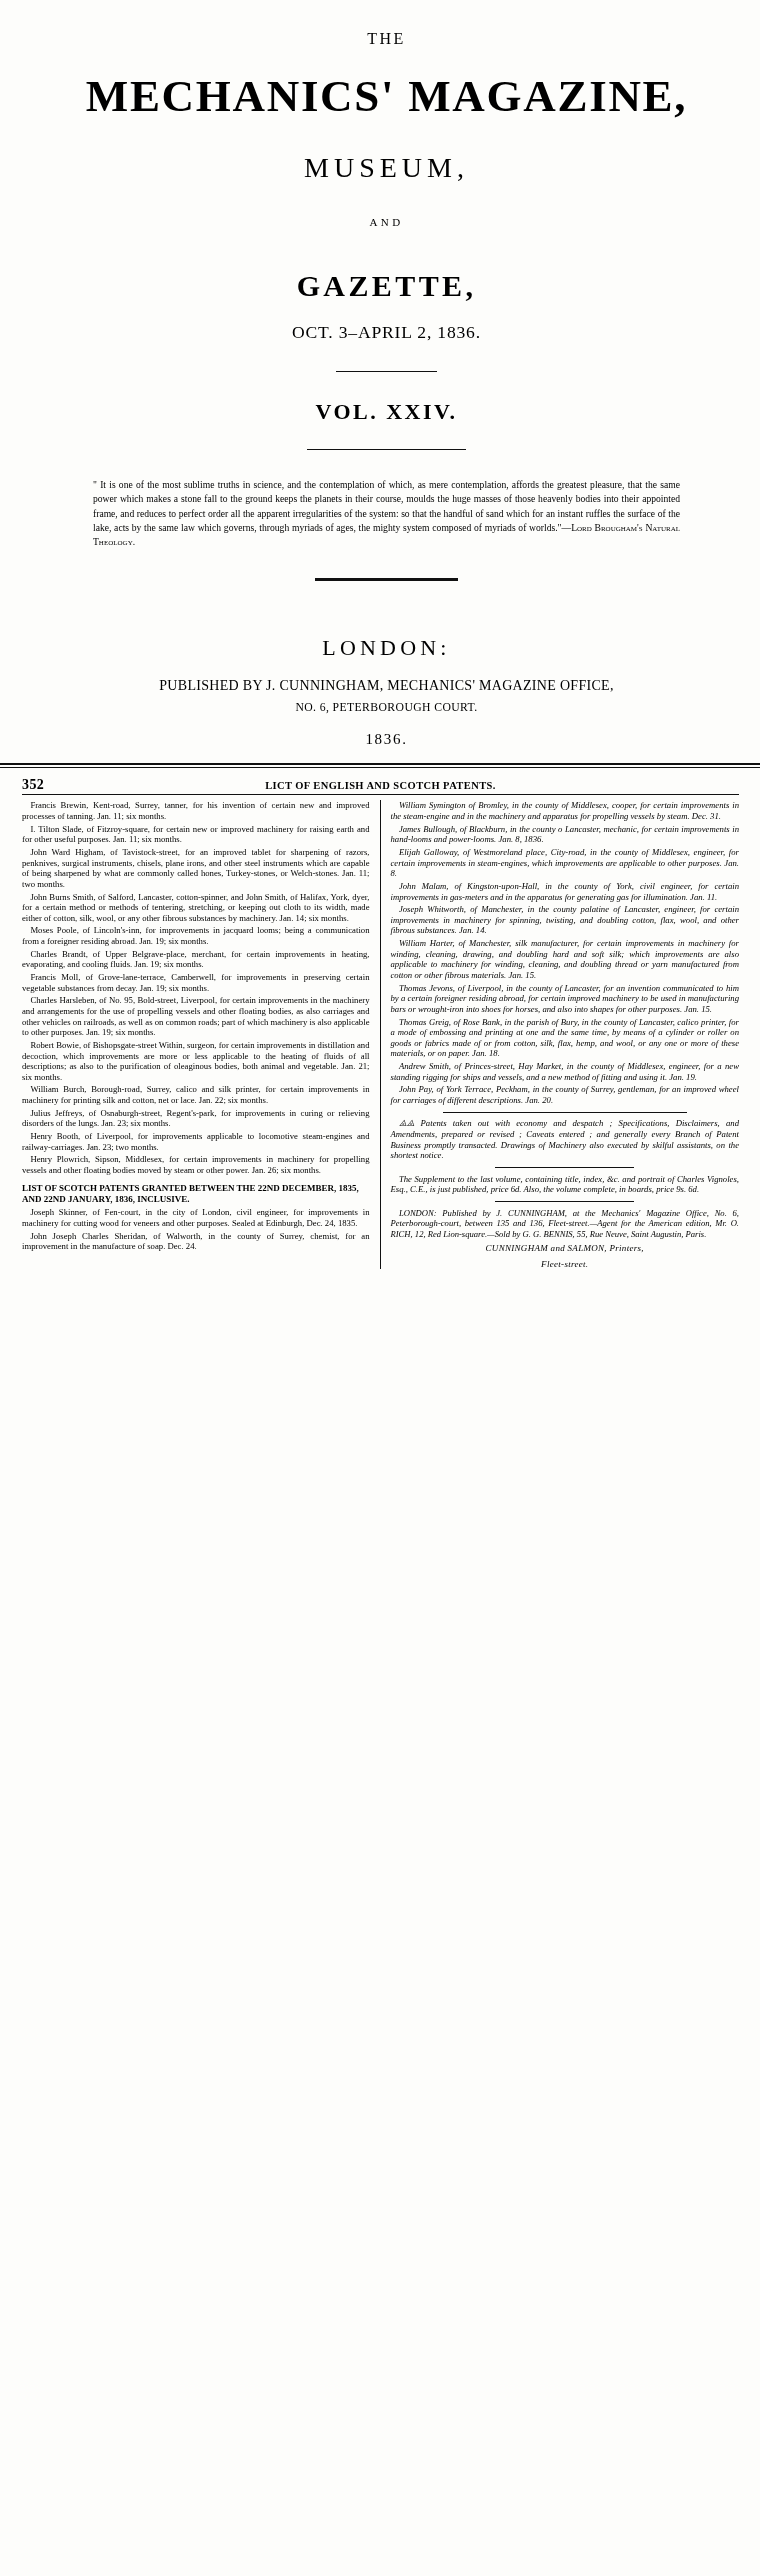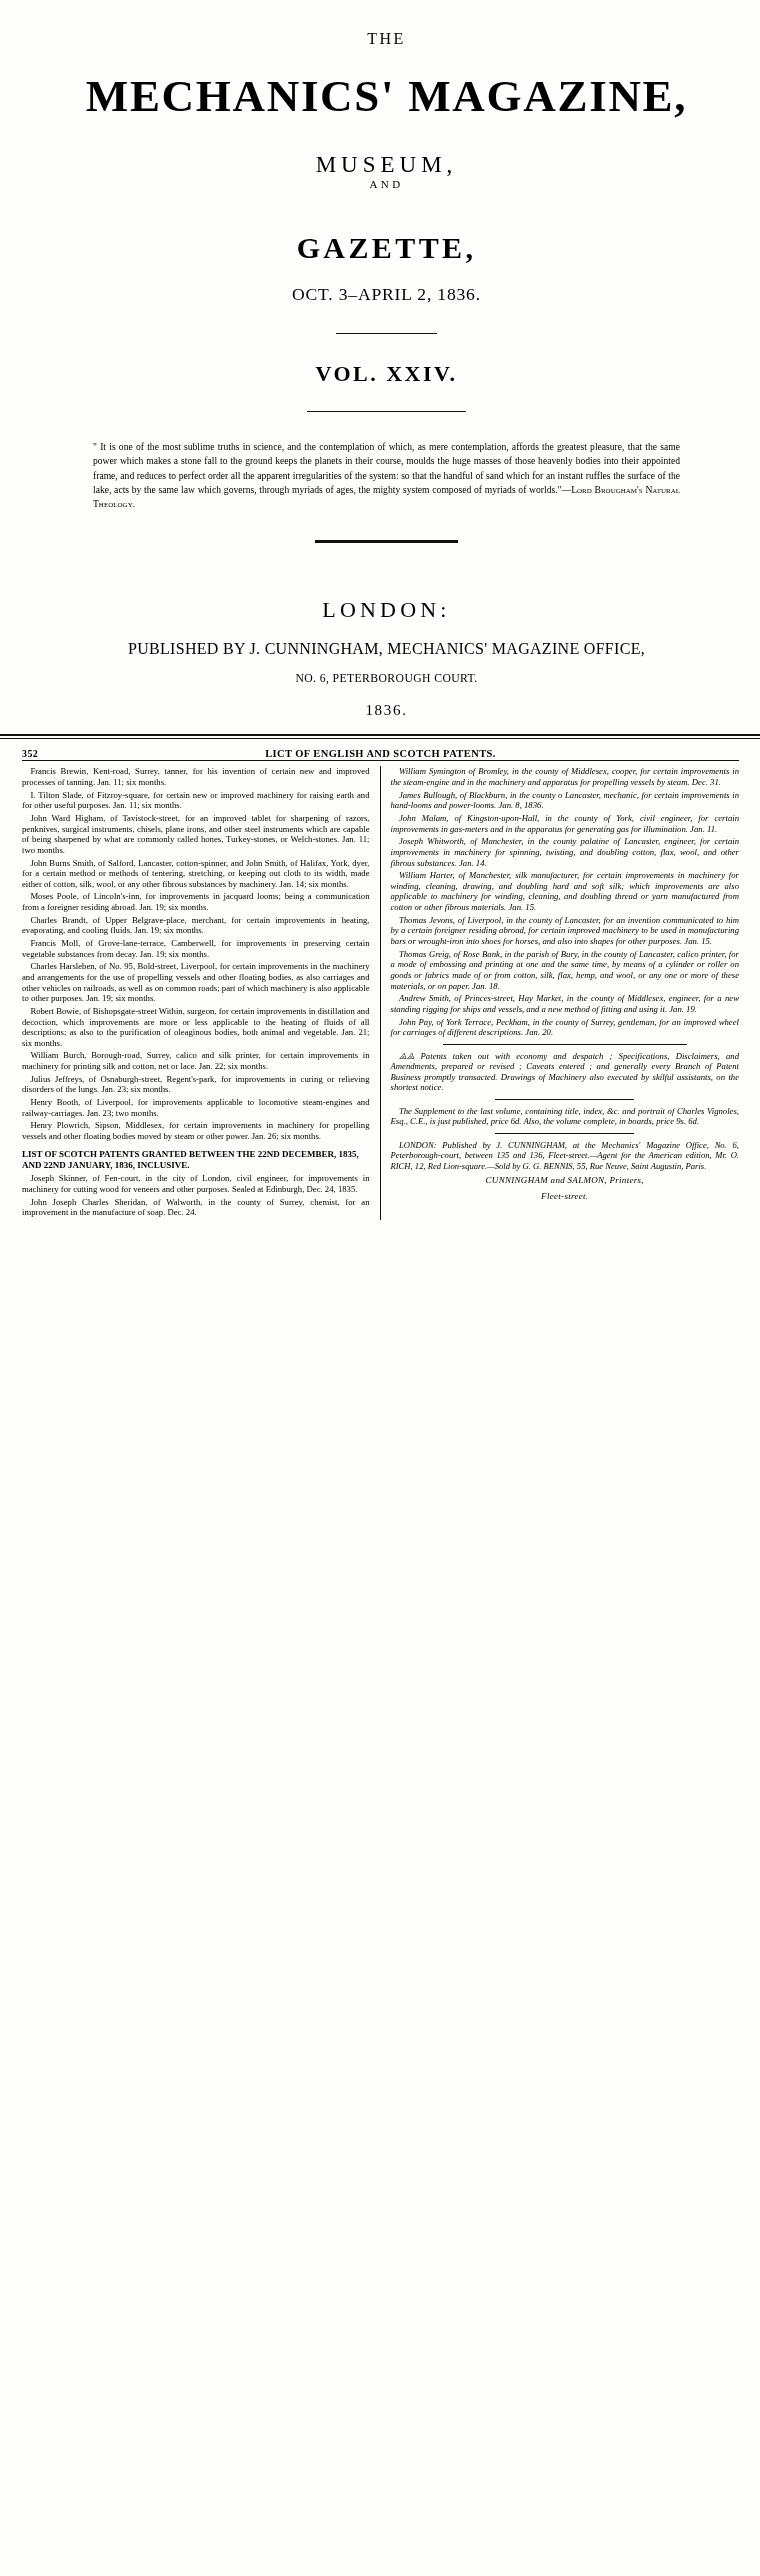--- a/index.html
+++ b/index.html
@@ -32,22 +32,23 @@
     font-family: "Liberation Serif", serif;
   }
   .mainline {
     font-size: 45px;
     letter-spacing: 1.7px;
     font-weight: bold;
     font-family: "Liberation Serif", serif;
     margin-bottom: 30px;
   }
   .museum {
-    font-size: 23px;
+    font-size: 28px;
     letter-spacing: 5px;
+    margin-bottom: 32px;
   }
   .blackletter {
     font-size: 32px;
     font-family: "DejaVu Serif", serif;
     font-weight: bold;
     font-style: italic;
     letter-spacing: 1.7px;
     margin-bottom: 34px;
   }
   .and {
@@ -98,23 +99,23 @@
     height: 2.5px;
     background: #111;
     margin: 0 auto 54px auto;
   }
   .london {
     font-size: 22px;
     letter-spacing: 4.2px;
     margin-bottom: 17px;
   }
   .pubby {
-    font-size: 16px;
+    font-size: 14px;
     letter-spacing: 0.3px;
-    margin-bottom: 14px;
+    margin-bottom: 7px;
   }
   .pubaddr {
     font-size: 11.7px;
     letter-spacing: 0.4px;
     margin-bottom: 17px;
   }
   .year {
     font-size: 15px;
     letter-spacing: 1.7px;
     margin-bottom: 13.4px;
@@ -136,21 +137,21 @@
     display: flex;
     align-items: baseline;
     font-size: 10.5px;
     font-weight: bold;
     letter-spacing: 0.4px;
     margin-bottom: 1.7px;
   }
   .folio-num {
     width: 50px;
     text-align: left;
-    font-size: 10px;
+    font-size: 14px;
   }
   .folio-title {
     flex: 1;
     text-align: center;
     font-size: 10.5px;
   }
   .folio-pad {
     width: 50px;
   }
   .head-rule {
@@ -276,20 +277,21 @@
         <div class="entry">Henry Plowrich, Sipson, Middlesex, for certain improvements in machinery for propelling vessels and other floating bodies moved by steam or other power.  Jan. 26; six months.</div>
 
         <div class="subhead">LIST OF SCOTCH PATENTS GRANTED BETWEEN THE 22ND DECEMBER, 1835, AND 22ND JANUARY, 1836, INCLUSIVE.</div>
         <div class="entry">Joseph Skinner, of Fen-court, in the city of London, civil engineer, for improvements in machinery for cutting wood for veneers and other purposes.  Sealed at Edinburgh, Dec. 24, 1835.</div>
         <div class="entry">John Joseph Charles Sheridan, of Walworth, in the county of Surrey, chemist, for an improvement in the manufacture of soap.  Dec. 24.</div>
       </div>
 
       <div class="col right">
         <div class="entry">William Symington of Bromley, in the county of Middlesex, cooper, for certain improvements in the steam-engine and in the machinery and apparatus for propelling vessels by steam.  Dec. 31.</div>
         <div class="entry">James Bullough, of Blackburn, in the county o Lancaster, mechanic, for certain improvements in hand-looms and power-looms.  Jan. 8, 1836.</div>
+        <div class="entry">Elijah Galloway, of Westmoreland place, City-road, in the county of Middlesex, engineer, for certain improvements in steam-engines, which improvements are applicable to other purposes.  Jan. 8.</div>
         <div class="entry">John Malam, of Kingston-upon-Hall, in the county of York, civil engineer, for certain improvements in gas-meters and in the apparatus for generating gas for illumination.  Jan. 11.</div>
         <div class="entry">Joseph Whitworth, of Manchester, in the county palatine of Lancaster, engineer, for certain improvements in machinery for spinning, twisting, and doubling cotton, flax, wool, and other fibrous substances.  Jan. 14.</div>
         <div class="entry">William Harter, of Manchester, silk manufacturer, for certain improvements in machinery for winding, cleaning, drawing, and doubling hard and soft silk; which improvements are also applicable to machinery for winding, cleaning, and doubling thread or yarn manufactured from cotton or other fibrous materials.  Jan. 15.</div>
         <div class="entry">Thomas Jevons, of Liverpool, in the county of Lancaster, for an invention communicated to him by a certain foreigner residing abroad, for certain improved machinery to be used in manufacturing bars or wrought-iron into shoes for horses, and also into shapes for other purposes.  Jan. 15.</div>
         <div class="entry">Thomas Greig, of Rose Bank, in the parish of Bury, in the county of Lancaster, calico printer, for a mode of embossing and printing at one and the same time, by means of a cylinder or roller on goods or fabrics made of or from cotton, silk, flax, hemp, and wool, or any one or more of these materials, or on paper.  Jan. 18.</div>
         <div class="entry">Andrew Smith, of Princes-street, Hay Market, in the county of Middlesex, engineer, for a new standing rigging for ships and vessels, and a new method of fitting and using it.  Jan. 19.</div>
         <div class="entry">John Pay, of York Terrace, Peckham, in the county of Surrey, gentleman, for an improved wheel for carriages of different descriptions.  Jan. 20.</div>
 
         <div class="sep-rule"></div>
         <div class="note">⨻⨻ Patents taken out with economy and despatch ; Specifications, Disclaimers, and Amendments, prepared or revised ; Caveats entered ; and generally every Branch of Patent Business promptly transacted.  Drawings of Machinery also executed by skilful assistants, on the shortest notice.</div>

